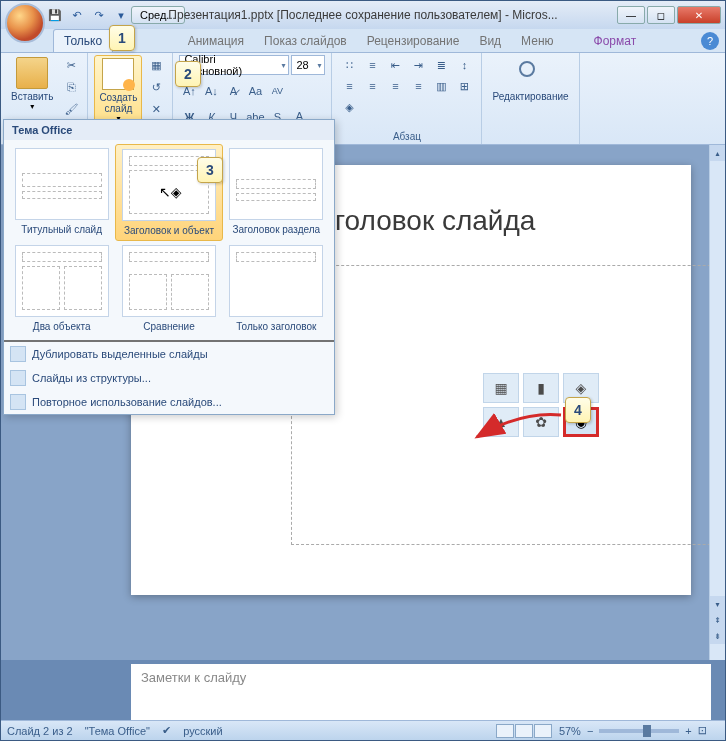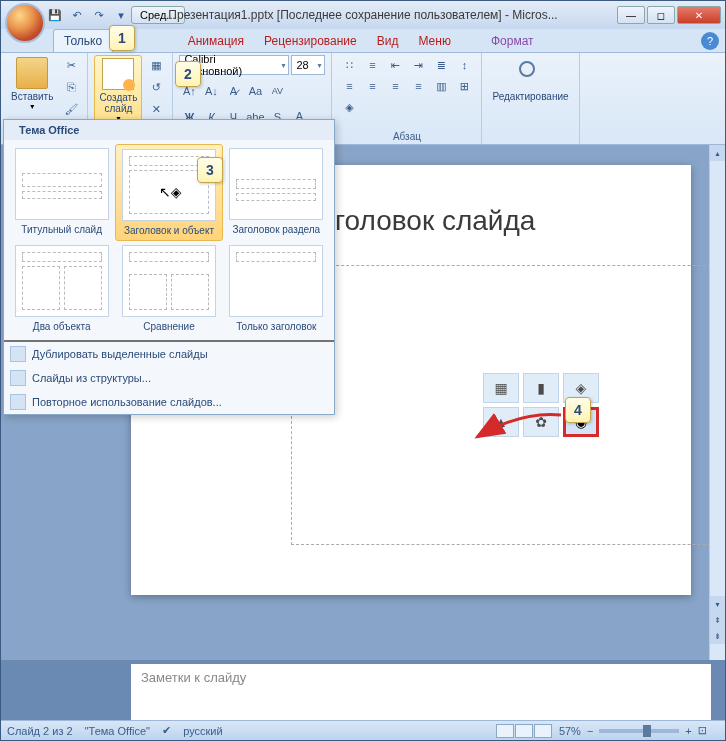--- a/index.html
+++ b/index.html
@@ -12,21 +12,21 @@
 .qat-btn { width: 20px; height: 20px; display: flex; align-items: center; justify-content: center; font-size: 11px; color: #2a5a9a; }
 .title-text { position: absolute; left: 50%; transform: translateX(-50%); font-size: 12px; color: #3a3a3a; white-space: nowrap; }
 .window-controls { margin-left: auto; display: flex; gap: 0; }
 .wc { width: 28px; height: 18px; border: 1px solid #8aa; display: flex; align-items: center; justify-content: center; font-size: 10px; background: linear-gradient(#f0f4fa,#d4e2f2); border-radius: 2px; margin-left: 2px; }
 .wc.close { background: linear-gradient(#e87a6a,#c9402a); color: #fff; width: 44px; }
 .sred-btn { padding: 2px 8px; font-size: 11px; border: 1px solid #8aa; background: linear-gradient(#f0f4fa,#d4e2f2); border-radius: 3px; margin-right: 6px; }
 
 .office-btn { position: absolute; left: 4px; top: 2px; width: 40px; height: 40px; border-radius: 50%; background: radial-gradient(circle at 35% 30%, #ffd78a, #e8914a 40%, #c14a2a 70%); border: 2px solid #a8bdda; z-index: 10; }
 
 .tabs { height: 24px; background: #d6e5f5; display: flex; align-items: flex-end; padding-left: 52px; border-bottom: 1px solid #9fb8d9; }
-.tab { padding: 4px 10px; font-size: 12px; color: #b91c1c; cursor: pointer; }
+.tab { padding: 4px 10px; font-size: 12px; color: #737373; cursor: pointer; }
 .tab.active { background: #eaf2fb; border: 1px solid #9fb8d9; border-bottom: none; border-radius: 3px 3px 0 0; color: #2a4a7a; }
 .help-btn { margin-left: auto; width: 18px; height: 18px; border-radius: 50%; background: #4a8ad4; color: #fff; font-size: 11px; display: flex; align-items: center; justify-content: center; margin-right: 6px; margin-bottom: 2px; }
 
 .ribbon { height: 92px; background: linear-gradient(to bottom, #eaf2fb, #d9e7f7); display: flex; border-bottom: 1px solid #9fb8d9; }
 .ribbon-group { border-right: 1px solid #b8cde5; padding: 2px 6px 0 6px; display: flex; flex-direction: column; }
 .group-content { flex: 1; display: flex; gap: 4px; align-items: flex-start; }
 .group-label { text-align: center; font-size: 10px; color: #3a5e8a; padding: 2px 0; position: relative; }
 .group-launcher { position: absolute; right: 2px; bottom: 2px; width: 12px; height: 12px; font-size: 8px; color: #3a5e8a; }
 
 .big-btn { display: flex; flex-direction: column; align-items: center; padding: 2px 4px; min-width: 46px; }
@@ -59,21 +59,21 @@
 .statusbar { position: absolute; bottom: 0; left: 0; right: 0; height: 20px; background: linear-gradient(to bottom, #d9e7f7, #bcd4ed); display: flex; align-items: center; font-size: 11px; color: #3a5e8a; padding: 0 6px; border-top: 1px solid #9fb8d9; }
 .statusbar > * { margin-right: 12px; }
 .status-right { margin-left: auto; display: flex; align-items: center; gap: 6px; }
 .view-btns { display: flex; }
 .view-btn { width: 18px; height: 14px; border: 1px solid #8aa8c8; margin-right: 1px; background: #eaf2fb; }
 .zoom-slider { width: 80px; height: 4px; background: #9fb8d9; position: relative; }
 .zoom-thumb { width: 8px; height: 12px; background: #5a7aa0; position: absolute; top: -4px; left: 44px; }
 
 
 .layout-gallery { position: absolute; left: 2px; top: 118px; width: 332px; background: #f4f8fc; border: 1px solid #8aa8c8; z-index: 50; box-shadow: 2px 2px 8px rgba(0,0,0,.2); }
-.gallery-header { padding: 4px 15px; font-size: 11px; font-weight: bold; color: #2a4a7a; background: #e4ecf7; }
+.gallery-header { padding: 4px 8px; font-size: 11px; font-weight: bold; color: #2a4a7a; background: #e4ecf7; }
 .gallery-grid { display: grid; grid-template-columns: repeat(3, 1fr); padding: 4px; }
 .layout-item { padding: 4px; text-align: center; }
 .layout-item.selected { background: linear-gradient(to bottom, #fff0c4, #ffd47a); border: 1px solid #e8b84a; border-radius: 3px; }
 .layout-thumb { width: 94px; height: 72px; background: #fff; border: 1px solid #c4d4e8; margin: 0 auto 4px auto; position: relative; }
 .layout-thumb .t-title { position: absolute; left: 6px; right: 6px; top: 6px; height: 10px; border: 1px dashed #bbb; }
 .layout-thumb .t-body { position: absolute; left: 6px; right: 6px; top: 20px; bottom: 6px; border: 1px dashed #bbb; }
 .layout-thumb .t-half-l { position: absolute; left: 6px; width: 38px; top: 20px; bottom: 6px; border: 1px dashed #bbb; }
 .layout-thumb .t-half-r { position: absolute; right: 6px; width: 38px; top: 20px; bottom: 6px; border: 1px dashed #bbb; }
 .layout-label { font-size: 10px; color: #2a4a7a; line-height: 1.1; }
 .gallery-footer { border-top: 2px solid #737373; }
@@ -107,20 +107,21 @@
       <div class="wc">—</div>
       <div class="wc">◻</div>
       <div class="wc close">✕</div>
     </div>
   </div>
 
   <div class="tabs">
     <div class="tab active">Только</div>
     <div class="tab" style="visibility:hidden">Вставка</div>
     <div class="tab">Анимация</div>
+    <div class="tab">Показ слайдов</div>
     <div class="tab">Рецензирование</div>
     <div class="tab">Вид</div>
     <div class="tab">Меню</div>
     <div class="tab" style="margin-left:20px; color:#8a4aaa">Формат</div>
     <div class="help-btn">?</div>
   </div>
 
   <div class="ribbon">
     <div class="ribbon-group">
       <div class="group-content">

